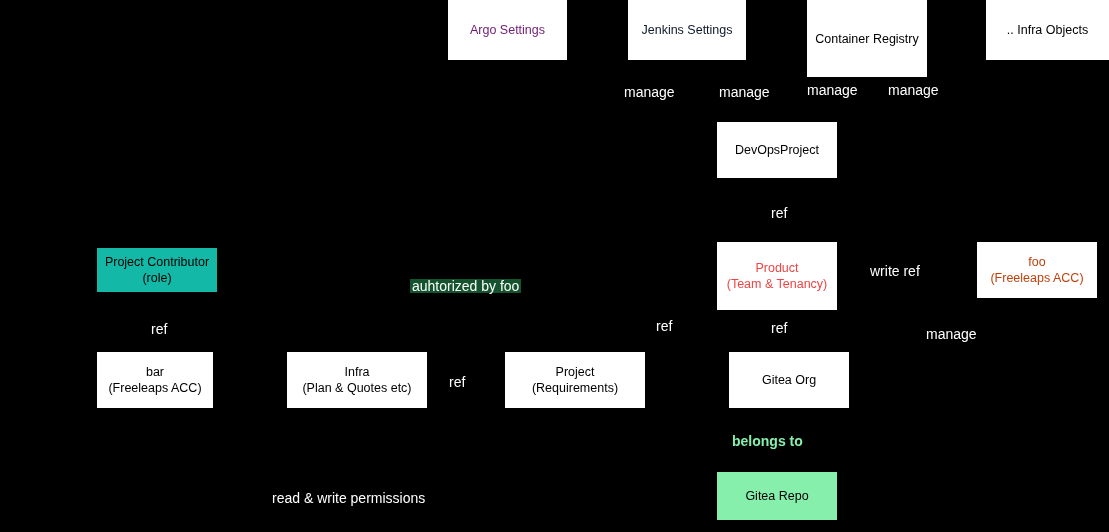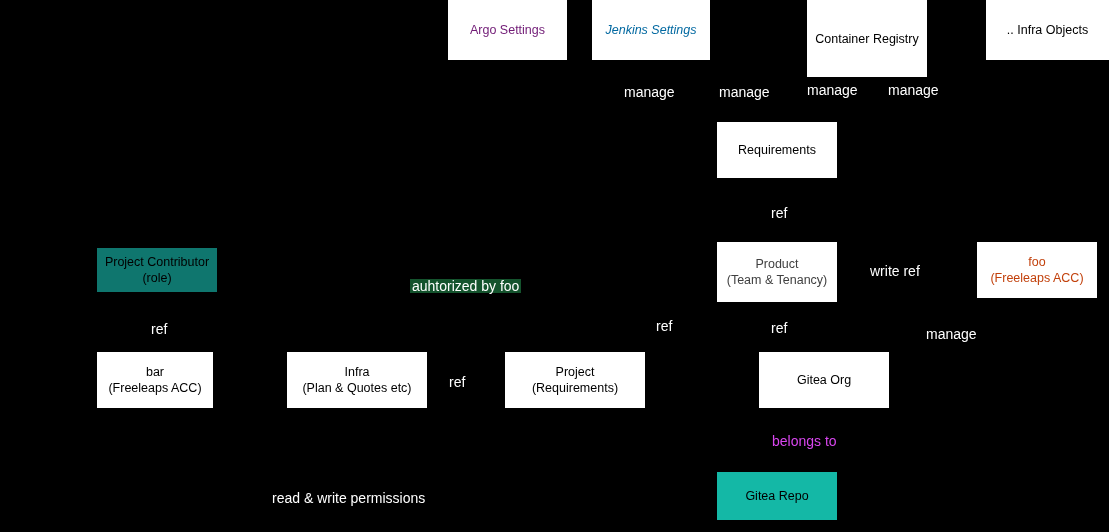--- a/index.html
+++ b/index.html
@@ -44,69 +44,69 @@
     padding: 0 2px;
   }
 </style>
 </head>
 <body>
 
 <div id="diagram" style="background: rgb(0, 0, 0);">
     <div class="node" style="left: 448px; top: 0px; width: 119px; height: 60px; background: rgb(255, 255, 255); color: #701a75;">
       <span>Argo Settings</span>
     </div>
-    <div class="node" style="left: 592px; top: 0px; width: 118px; height: 60px; background: rgb(255, 255, 255); color: #0369a1; font-style: italic;">
+    <div class="node" style="left: 628px; top: 0px; width: 118px; height: 60px; background: rgb(255, 255, 255); color: #0f172a;">
       <span>Jenkins Settings</span>
     </div>
     <div class="node" style="left: 807px; top: 0px; width: 120px; height: 77px; background: rgb(255, 255, 255); color: rgb(0, 0, 0);">
       <span>Container Registry</span>
     </div>
     <div class="node" style="left: 986px; top: 0px; width: 123px; height: 60px; background: rgb(255, 255, 255); color: rgb(0, 0, 0); text-align: right;">
       <span>.. Infra Objects</span>
     </div>
     <div class="node" style="left: 717px; top: 122px; width: 120px; height: 56px; background: rgb(255, 255, 255); color: rgb(0, 0, 0);">
-      <span>Requirements</span>
+      <span>DevOpsProject</span>
     </div>
-    <div class="node" style="left: 717px; top: 242px; width: 120px; height: 60px; background: rgb(255, 255, 255); color: #404040;">
+    <div class="node" style="left: 717px; top: 242px; width: 120px; height: 68px; background: rgb(255, 255, 255); color: #ef4444;">
       <span>Product</span>
       <span>(Team &amp; Tenancy)</span>
     </div>
     <div class="node" style="left: 977px; top: 242px; width: 120px; height: 56px; background: rgb(255, 255, 255); color: #c2410c;">
       <span>foo</span>
       <span>(Freeleaps ACC)</span>
     </div>
-    <div class="node" style="left: 97px; top: 248px; width: 120px; height: 44px; background: #0f766e; color: rgb(0, 0, 0);">
+    <div class="node" style="left: 97px; top: 248px; width: 120px; height: 44px; background: #14b8a6; color: rgb(0, 0, 0);">
       <span>Project Contributor</span>
       <span>(role)</span>
     </div>
     <div class="node" style="left: 97px; top: 352px; width: 116px; height: 56px; background: rgb(255, 255, 255); color: rgb(0, 0, 0);">
       <span>bar</span>
       <span>(Freeleaps ACC)</span>
     </div>
     <div class="node" style="left: 287px; top: 352px; width: 140px; height: 56px; background: rgb(255, 255, 255); color: rgb(0, 0, 0);">
       <span>Infra</span>
       <span>(Plan &amp; Quotes etc)</span>
     </div>
     <div class="node" style="left: 497px; top: 352px; width: 140px; height: 56px; background: rgb(255, 255, 255); color: rgb(0, 0, 0); margin-left: 8px;">
       <span>Project</span>
       <span>(Requirements)</span>
     </div>
-    <div class="node" style="left: 759px; top: 352px; width: 130px; height: 56px; background: rgb(255, 255, 255); color: rgb(0, 0, 0);">
+    <div class="node" style="left: 729px; top: 352px; width: 120px; height: 56px; background: rgb(255, 255, 255); color: rgb(0, 0, 0);">
       <span>Gitea Org</span>
     </div>
-    <div class="node" style="left: 717px; top: 472px; width: 120px; height: 48px; background: #14b8a6; color: rgb(0, 0, 0);">
+    <div class="node" style="left: 717px; top: 472px; width: 120px; height: 48px; background: #86efac; color: rgb(0, 0, 0);">
       <span>Gitea Repo</span>
     </div>
     <div class="edge-label" style="left: 622px; top: 85px; background: rgb(0, 0, 0); color: rgb(255, 255, 255);">manage</div>
     <div class="edge-label" style="left: 717px; top: 85px; background: rgb(0, 0, 0); color: rgb(255, 255, 255);">manage</div>
     <div class="edge-label" style="left: 805px; top: 83px; background: rgb(0, 0, 0); color: rgb(255, 255, 255);">manage</div>
     <div class="edge-label" style="left: 886px; top: 83px; background: rgb(0, 0, 0); color: rgb(255, 255, 255);">manage</div>
     <div class="edge-label" style="left: 769px; top: 206px; background: rgb(0, 0, 0); color: rgb(255, 255, 255);">ref</div>
     <div class="edge-label" style="left: 410px; top: 279px; background: #14532d; color: rgb(255, 255, 255);">auhtorized by foo</div>
     <div class="edge-label" style="left: 868px; top: 264px; background: rgb(0, 0, 0); color: rgb(255, 255, 255);">write ref</div>
     <div class="edge-label" style="left: 149px; top: 322px; background: rgb(0, 0, 0); color: rgb(255, 255, 255);">ref</div>
     <div class="edge-label" style="left: 654px; top: 319px; background: rgb(0, 0, 0); color: rgb(255, 255, 255);">ref</div>
     <div class="edge-label" style="left: 769px; top: 321px; background: rgb(0, 0, 0); color: rgb(255, 255, 255);">ref</div>
     <div class="edge-label" style="left: 924px; top: 327px; background: rgb(0, 0, 0); color: rgb(255, 255, 255);">manage</div>
     <div class="edge-label" style="left: 447px; top: 375px; background: rgb(0, 0, 0); color: rgb(255, 255, 255);">ref</div>
-    <div class="edge-label" style="left: 770px; top: 434px; background: rgb(0, 0, 0); color: #d946ef;">belongs to</div>
+    <div class="edge-label" style="left: 730px; top: 434px; background: rgb(0, 0, 0); color: #86efac; font-weight: bold;">belongs to</div>
     <div class="edge-label" style="left: 270px; top: 491px; background: rgb(0, 0, 0); color: rgb(255, 255, 255);">read &amp; write permissions</div>
   </div>
 
 </body></html>

